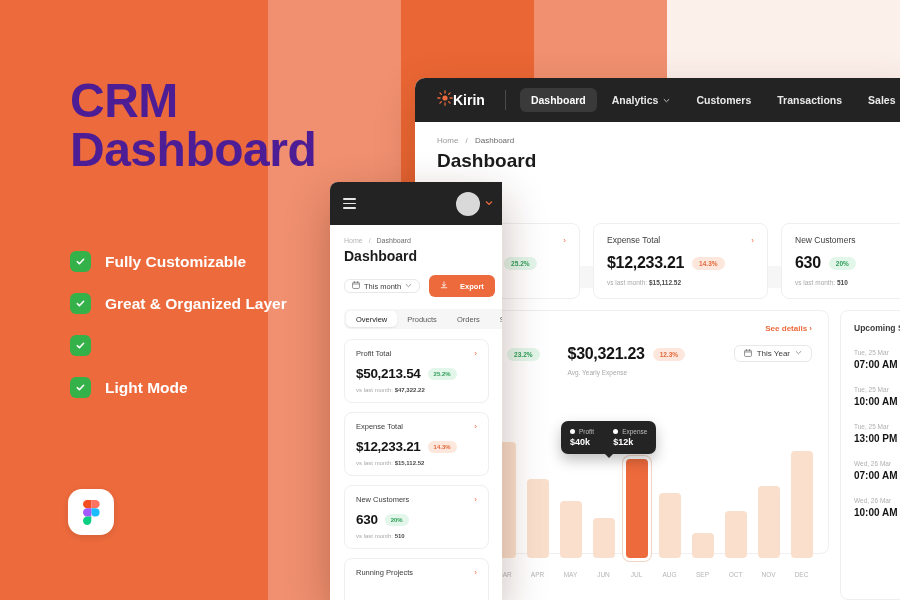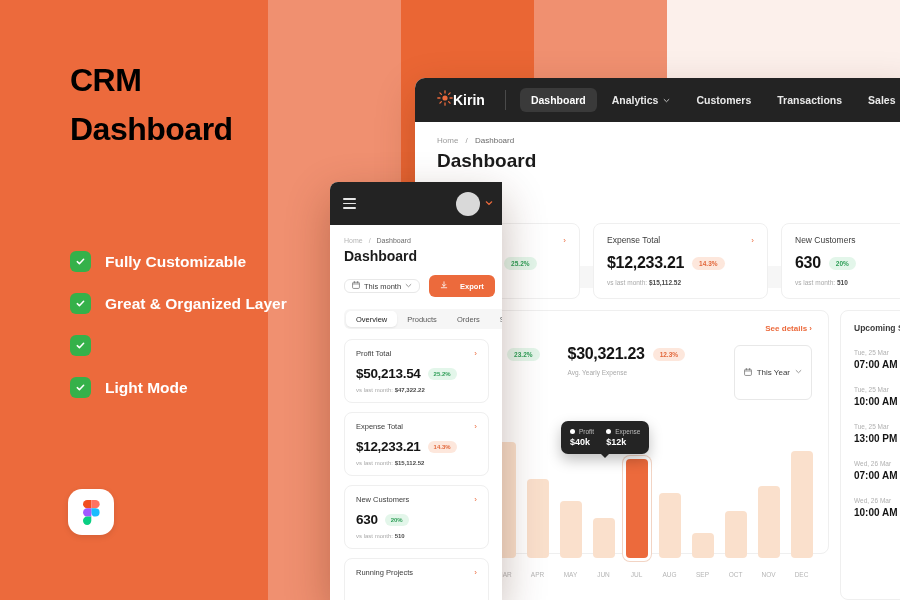--- a/index.html
+++ b/index.html
@@ -13,22 +13,22 @@
   
   .stripe{position:absolute;top:0;bottom:0;}
   .s1{left:0;width:268px;background:#EC6A3C;}
   .s2{left:268px;width:133px;background:#F09070;}
   .s3{left:401px;width:133px;background:#EA6634;}
   .s4{left:534px;width:133px;background:#F09070;}
   .s5{left:667px;width:233px;background:#FCF0EB;}
 
   
   .promo-title{
-    position:absolute;left:70px;top:56px;width:280px;
-    color:#000000;font-size:32px;line-height:49px;font-weight:bold;
+    position:absolute;left:70px;top:76px;width:280px;
+    color:#4c1d95;font-size:48px;line-height:49px;font-weight:bold;
     letter-spacing:-0.5px;
   }
   .features{position:absolute;left:70px;top:240px;width:300px;}
   .feat{display:flex;align-items:center;margin-bottom:21px;margin-top:11px;}
   .check{
     width:21px;height:21px;border-radius:6px;background:#35B14A;
     display:flex;align-items:center;justify-content:center;
     flex:0 0 auto;margin-right:14px;
   }
   .check svg{display:block;}
@@ -99,37 +99,37 @@
   }
   .cp-row1{display:flex;justify-content:space-between;align-items:center;}
   .cp-title{font-size:8.5px;color:#3c3c3c;}
   .see-det{font-size:8px;color:#EC6A3C;font-weight:bold;white-space:nowrap;}
   .cp-row2{display:flex;align-items:flex-start;gap:28px;margin-top:12px;}
   .metric-val{font-size:16px;font-weight:bold;color:#141414;letter-spacing:-.3px;}
   .metric-line{display:flex;align-items:center;gap:8px;}
   .metric-cap{font-size:6.5px;color:#A9A9A9;margin-top:6px;}
   .year-sel{
     margin-left:auto;border:1px solid #E8E8E8;border-radius:6px;
-    font-size:8px;color:#3c3c3c;padding:21px 9px;display:flex;
+    font-size:8px;color:#3c3c3c;padding:2px 9px;display:flex;
     align-items:center;gap:5px;white-space:nowrap;height:11px;
   }
 
   .plot{position:absolute;left:16px;right:10px;top:118px;height:155px;}
   .bars{position:absolute;left:0;right:0;bottom:26px;height:124px;display:flex;align-items:flex-end;}
   .bcol{flex:1;display:flex;flex-direction:column;align-items:center;justify-content:flex-end;height:100%;}
   .bar{width:22px;background:#FAE0CC;border-radius:4px;}
   .bar.hl{background:#EC6A3C;box-shadow:0 0 0 3px #fff, 0 0 0 4px #F2D4C4;}
   .xlabels{position:absolute;left:0;right:0;bottom:6px;display:flex;}
   .xlab{flex:1;text-align:center;font-size:6.5px;color:#B5B5B5;}
 
   .tooltip{
     position:absolute;left:139px;top:-8px;background:#242424;border-radius:7px;
     padding:7px 9px;box-shadow:0 6px 14px rgba(0,0,0,.25);
   }
-  .tt-row{display:flex;gap:12px;}
+  .tt-row{display:flex;gap:19px;}
   .tt-item .tt-k{display:flex;align-items:center;gap:4px;font-size:6.5px;color:#BDBDBD;}
   .tt-dot{width:5px;height:5px;border-radius:50%;background:#fff;display:inline-block;}
   .tt-v{font-size:9px;font-weight:bold;color:#fff;margin-top:2px;}
   .tt-arrow{
     position:absolute;left:50%;margin-left:-5px;bottom:-4px;width:0;height:0;
     border-left:5px solid transparent;border-right:5px solid transparent;
     border-top:5px solid #242424;
   }
 
   

